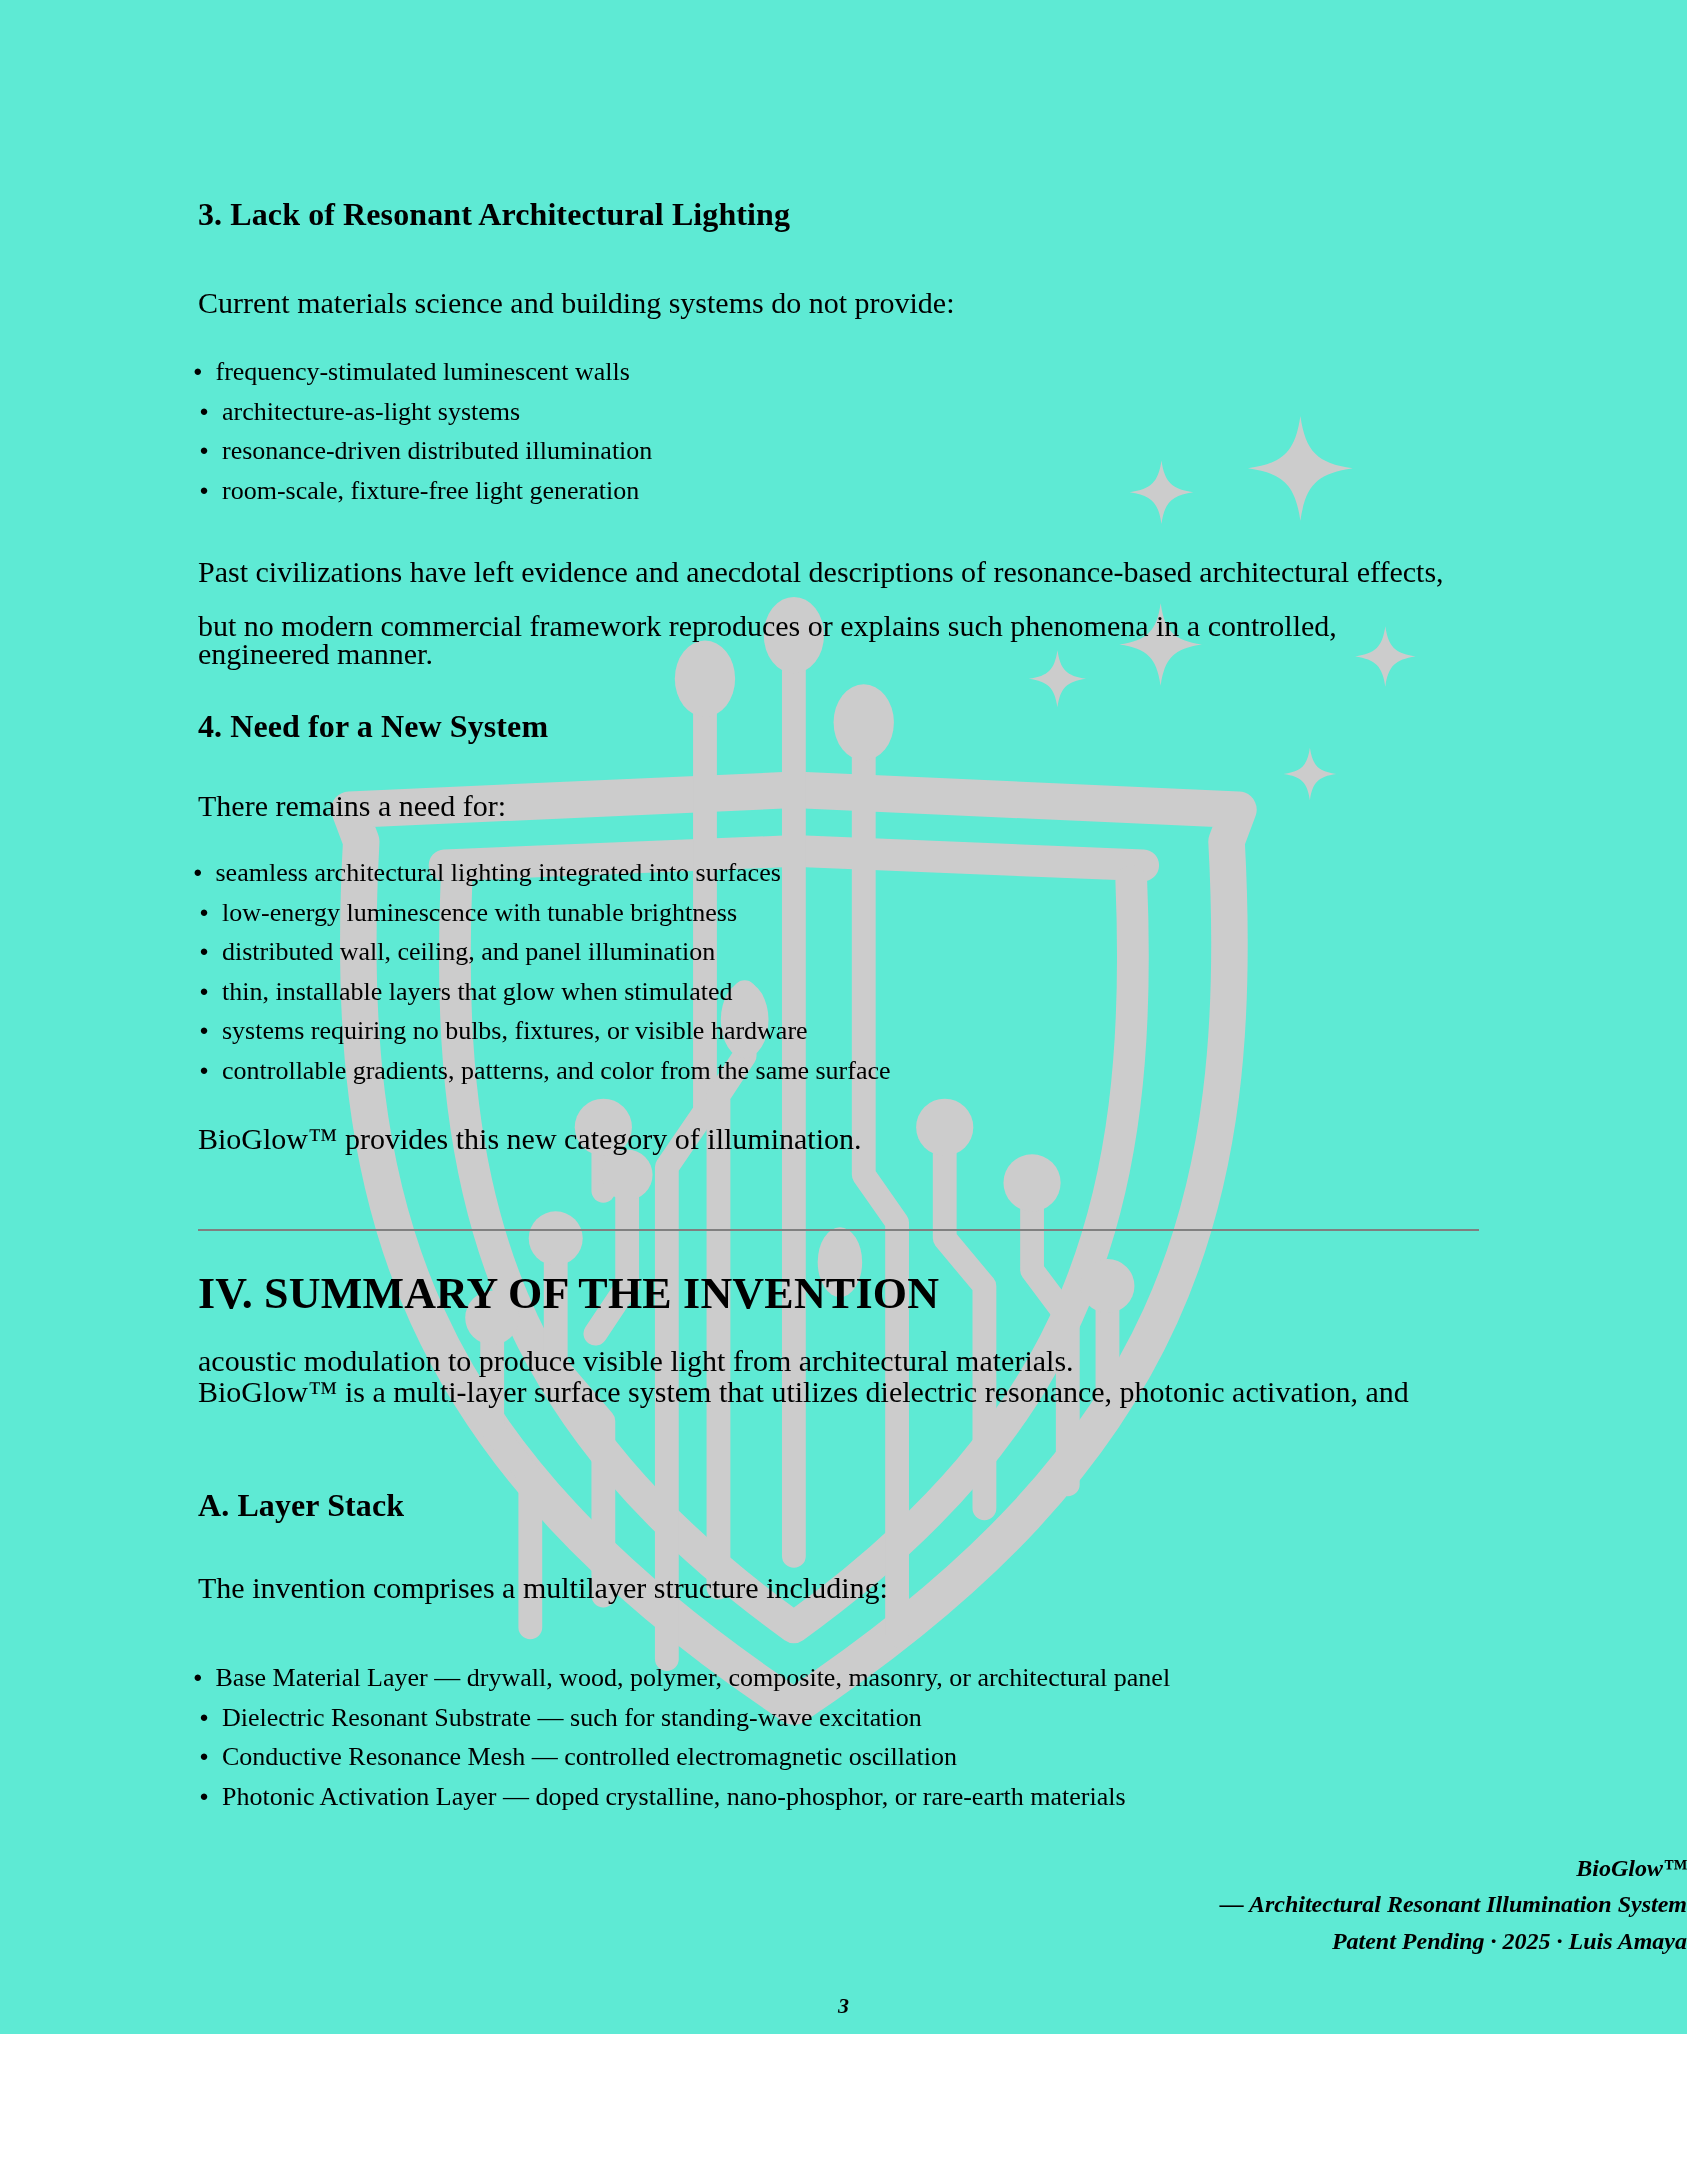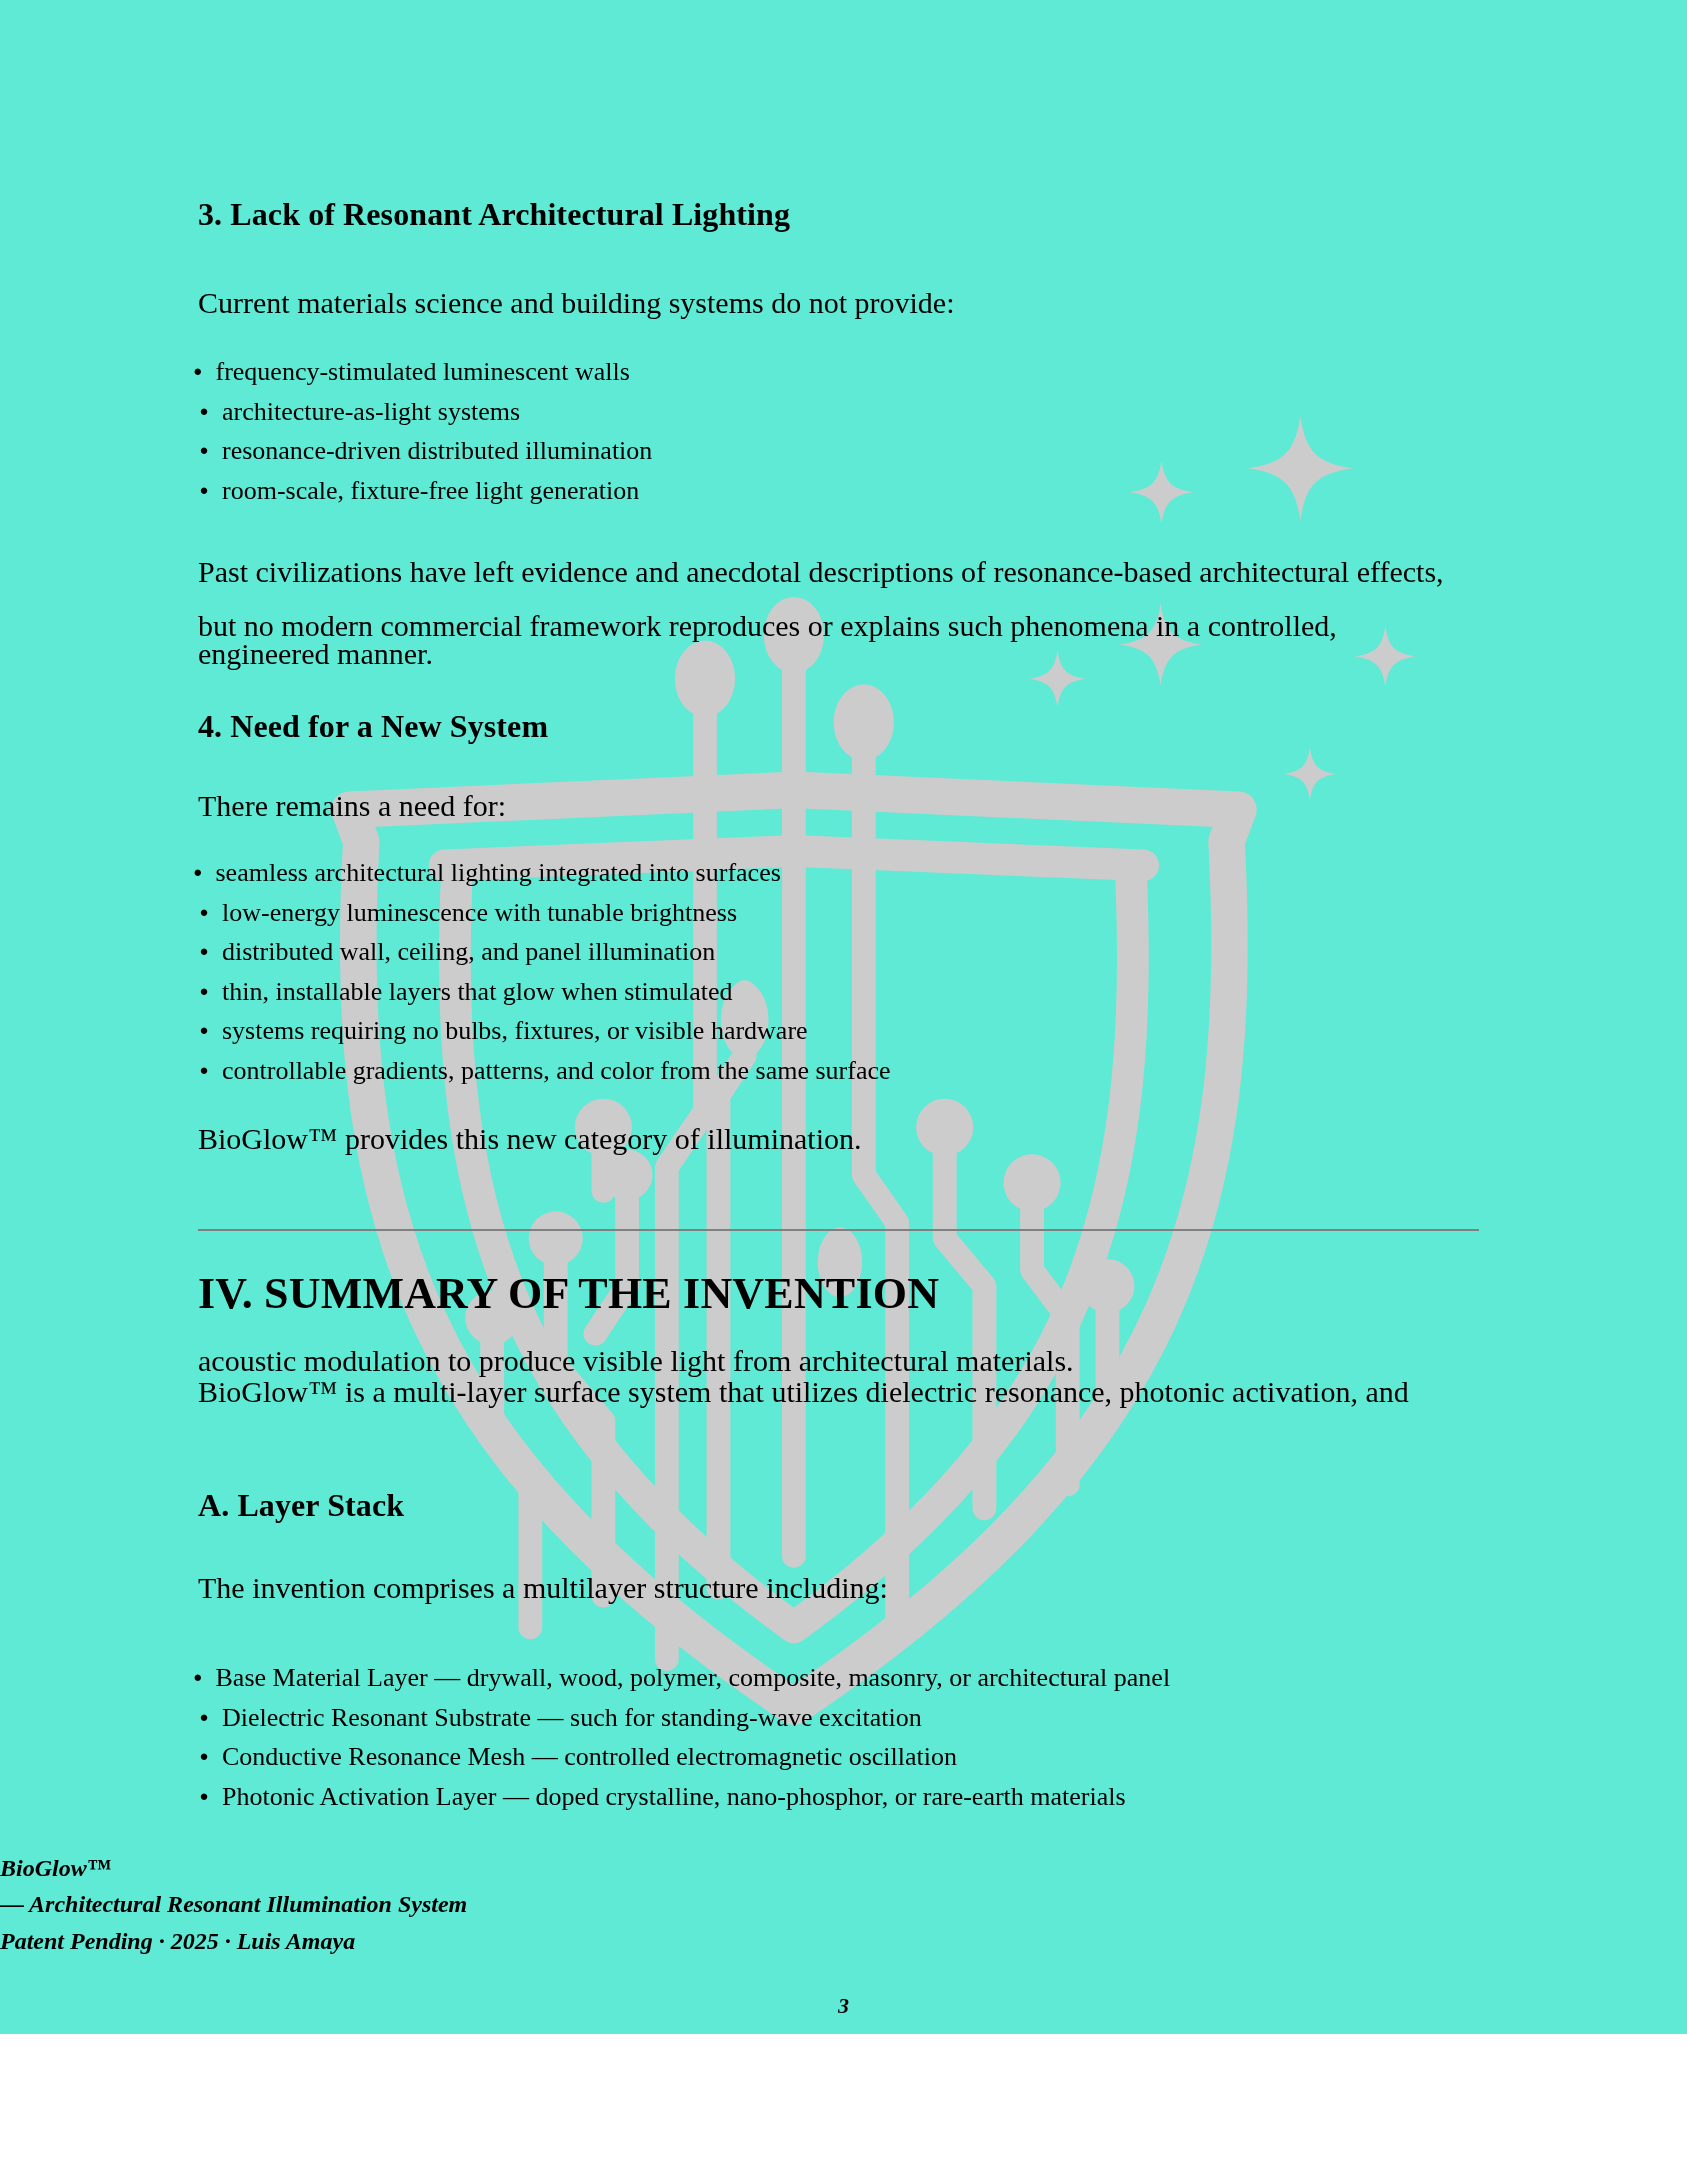--- a/index.html
+++ b/index.html
@@ -98,21 +98,21 @@
     margin: 0;
     width: 1281px;
   }
 
   
   .footer {
     position: absolute;
     left: 0;
     top: 1850px;
     width: 1687px;
-    text-align: left;
+    text-align: right;
     z-index: 2;
   }
   .footer div {
     font-style: italic;
     font-weight: bold;
     font-size: 24px;
     line-height: 1.52;
   }
   .page-number {
     position: absolute;

